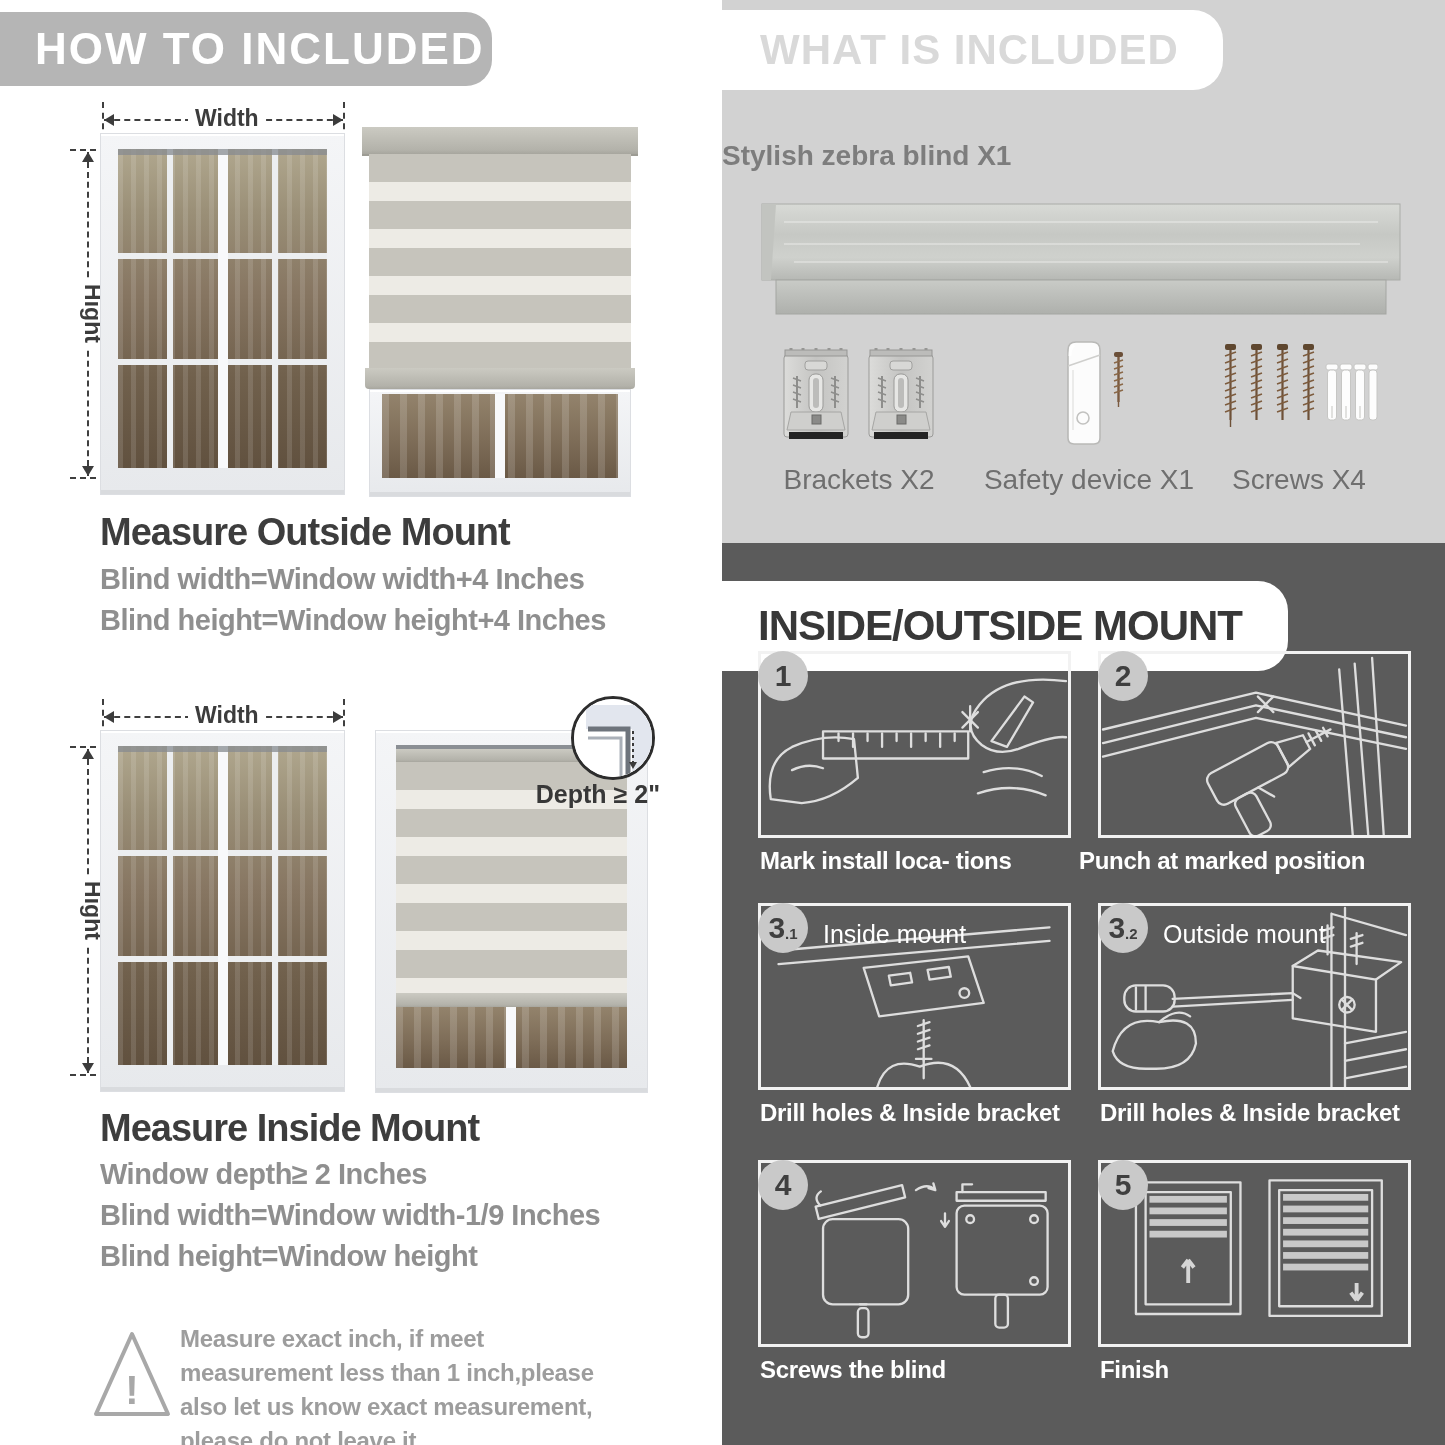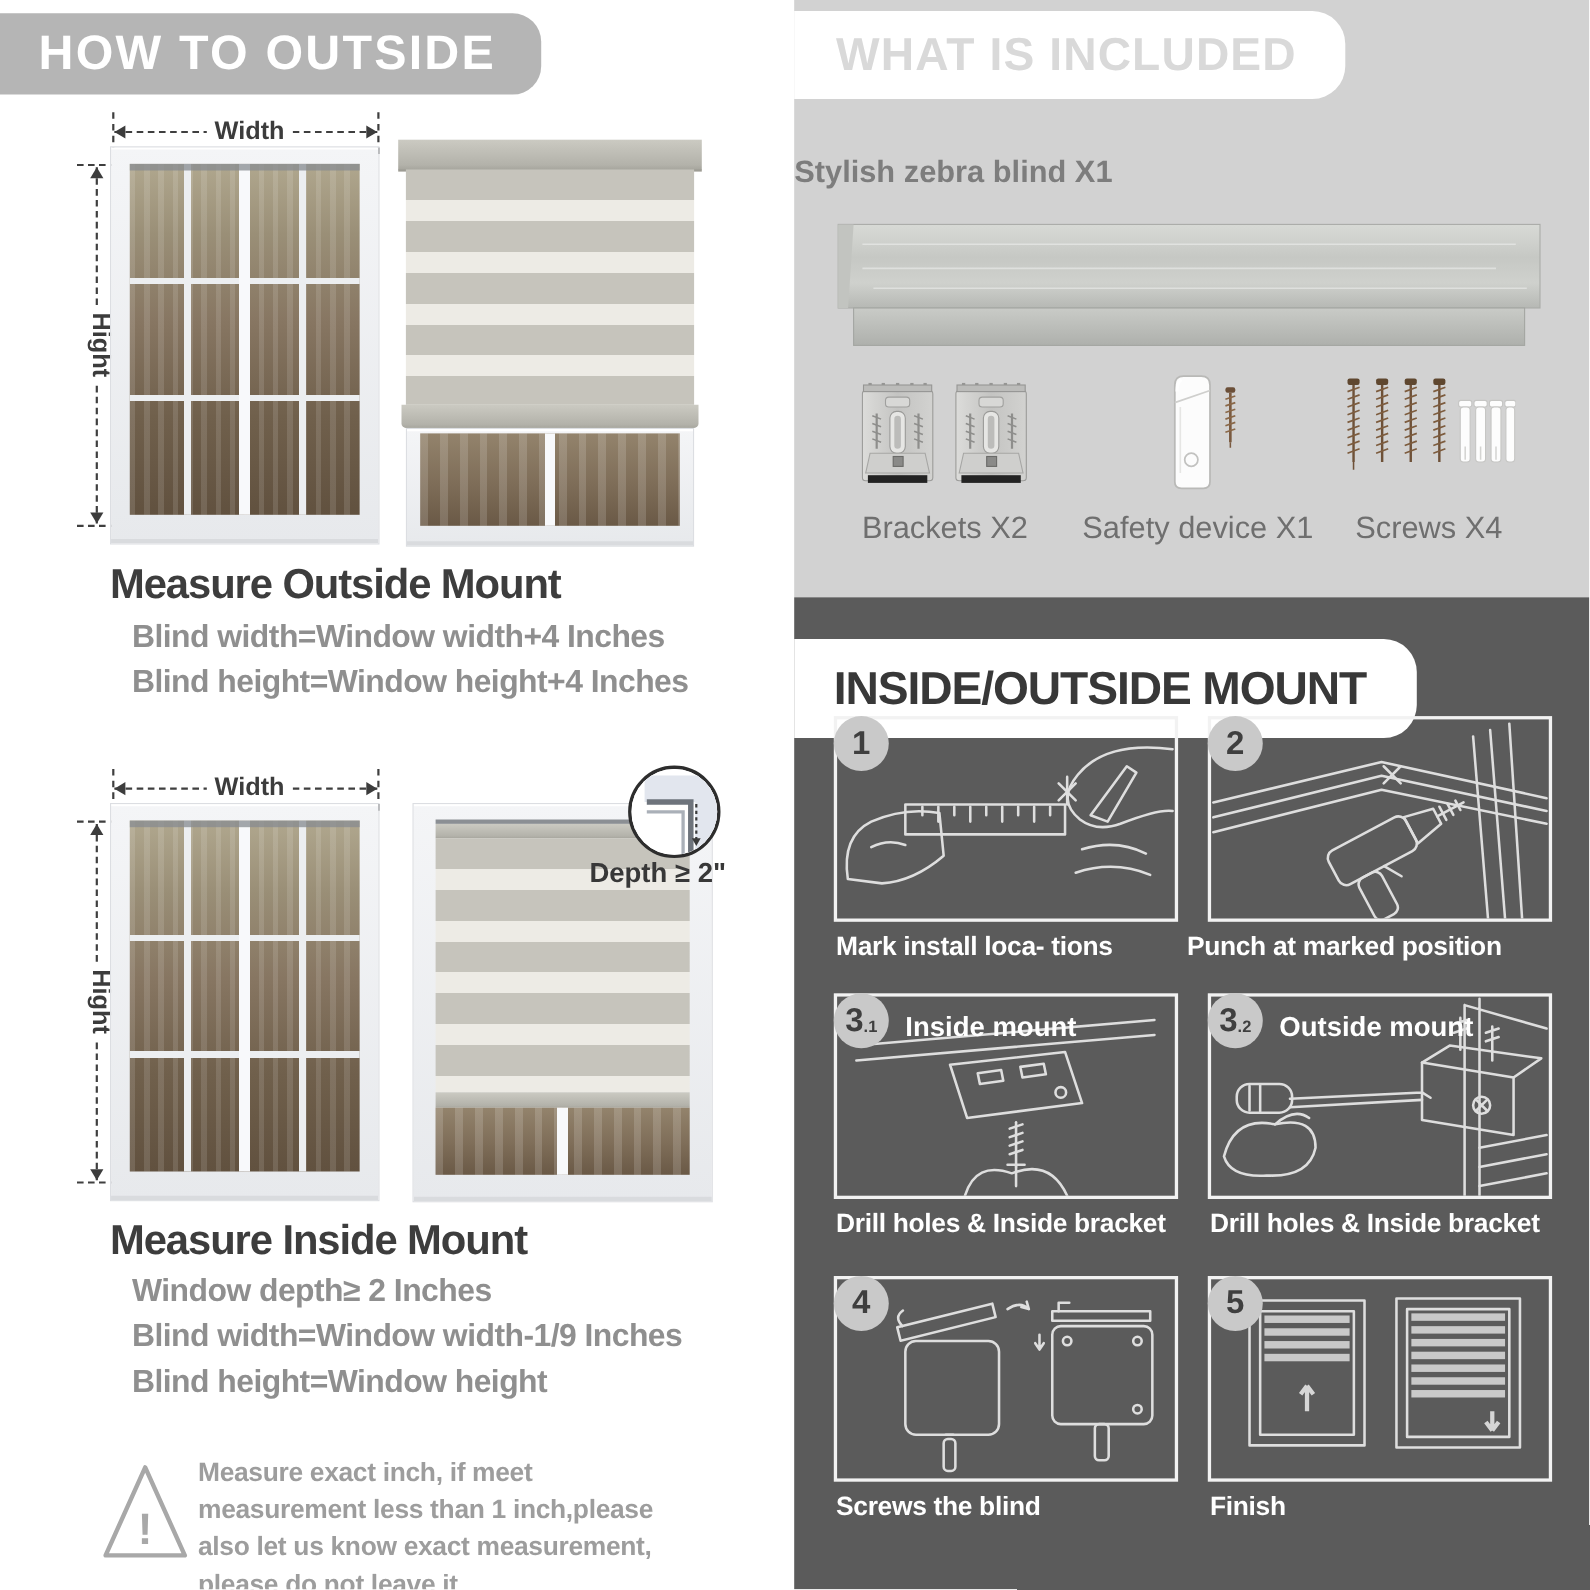--- a/index.html
+++ b/index.html
@@ -17,21 +17,21 @@
   .banner-left{left:0;top:12px;width:492px;height:74px;background:var(--banner_gray);
     border-radius:0 26px 26px 0;color:#fff;font-weight:bold;font-size:44px;letter-spacing:2px;
     line-height:74px;padding-left:35px;}
   .banner-included{left:0;top:10px;width:501px;height:80px;background:#fff;border-radius:0 30px 30px 0;
     color:var(--banner_text_light);font-weight:bold;font-size:42px;letter-spacing:1px;line-height:80px;padding-left:38px;}
   .banner-mount{left:0;top:14px;width:566px;height:90px;background:#fff;border-radius:0 30px 30px 0;
     color:#383838;font-weight:bold;font-size:42px;letter-spacing:-1px;line-height:90px;padding-left:36px;margin-top:24px;}
 
   
   .h-measure{font-size:38px;font-weight:bold;color:var(--heading_dark);letter-spacing:-1px;}
-  .formula{font-size:29px;font-weight:bold;color:var(--formula_gray);letter-spacing:-0.5px;margin-left:20px;}
+  .formula{font-size:29px;font-weight:bold;color:var(--formula_gray);letter-spacing:-0.5px;}
   .warn-text{width:452px;font-size:24px;font-weight:600;color:#9d9d9d;line-height:1.42;letter-spacing:-0.3px;}
 
   
   .dash-h{border-top:2px dashed #3f3f3f;height:0;}
   .dash-v{border-left:2px dashed #3f3f3f;width:0;}
   .dim-label{font-size:23px;font-weight:bold;color:#3c3c3c;background:#fff;padding:0 7px;}
   .arr{width:0;height:0;position:absolute;}
   .arr.left{border-top:6px solid transparent;border-bottom:6px solid transparent;border-right:10px solid #3c3c3c;}
   .arr.right{border-top:6px solid transparent;border-bottom:6px solid transparent;border-left:10px solid #3c3c3c;}
   .arr.up{border-left:6px solid transparent;border-right:6px solid transparent;border-bottom:10px solid #3c3c3c;}
@@ -65,34 +65,34 @@
   .panel-light{left:722px;top:0;width:723px;height:543px;background:var(--panel_light);}
   .panel-dark{left:722px;top:543px;width:723px;height:902px;background:var(--panel_dark);}
   .stylish{top:140px;left:0;width:723px;font-size:28px;font-weight:bold;color:var(--included_title_gray);}
   .hw-label{font-size:28px;font-weight:normal;color:var(--label_gray);white-space:nowrap;transform:translateX(-50%);}
 
   
   .stepbox{position:absolute;width:313px;height:187px;border:3px solid #f2f2f2;}
   .stepnum{position:absolute;left:-3px;top:-3px;width:50px;height:50px;border-radius:50%;background:#c9c9c9;
     color:#3f3f3f;font-weight:bold;display:flex;align-items:center;justify-content:center;font-size:30px;}
   .stepnum .sub{font-size:15px;margin-top:11px;}
-  .steptitle{position:absolute;left:62px;top:14px;font-size:25px;font-weight:bold;color:#fff;}
+  .steptitle{position:absolute;left:62px;top:14px;font-size:25px;font-weight:normal;color:#fff;}
   .stepcap{position:absolute;width:330px;font-size:24px;font-weight:bold;color:#fff;letter-spacing:-0.3px;}
   .art{position:absolute;inset:0;width:100%;height:100%;}
   .lineart{stroke:#dedede;stroke-width:2.4;fill:none;stroke-linecap:round;stroke-linejoin:round;}
 
   .depth-label{font-size:25px;font-weight:bold;color:#383838;text-align:right;width:125px;}
   .magnifier{width:84px;height:84px;border-radius:50%;border:3px solid #2d2d2d;background:#fff;overflow:hidden;}
 </style>
 </head>
 <body>
 
 <div class="canvas">
 
-  <div class="abs banner-left">HOW TO OUTSIDE</div>
+  <div class="abs banner-left">HOW TO INCLUDED</div>
 
   <div class="abs dash-v" style="left:102px;top:102px;height:38px;"></div>
   <div class="abs dash-v" style="left:343px;top:102px;height:38px;"></div>
   <div class="abs dash-h" style="left:104px;top:119px;width:239px;"></div>
   <div class="arr left abs" style="left:104px;top:114px;"></div>
   <div class="arr right abs" style="left:333px;top:114px;"></div>
   <div class="abs dim-label" style="left:188px;top:105px;">Width</div>
 
   <div class="abs dash-h" style="left:70px;top:149px;width:36px;"></div>
   <div class="abs dash-h" style="left:70px;top:477px;width:36px;"></div>

